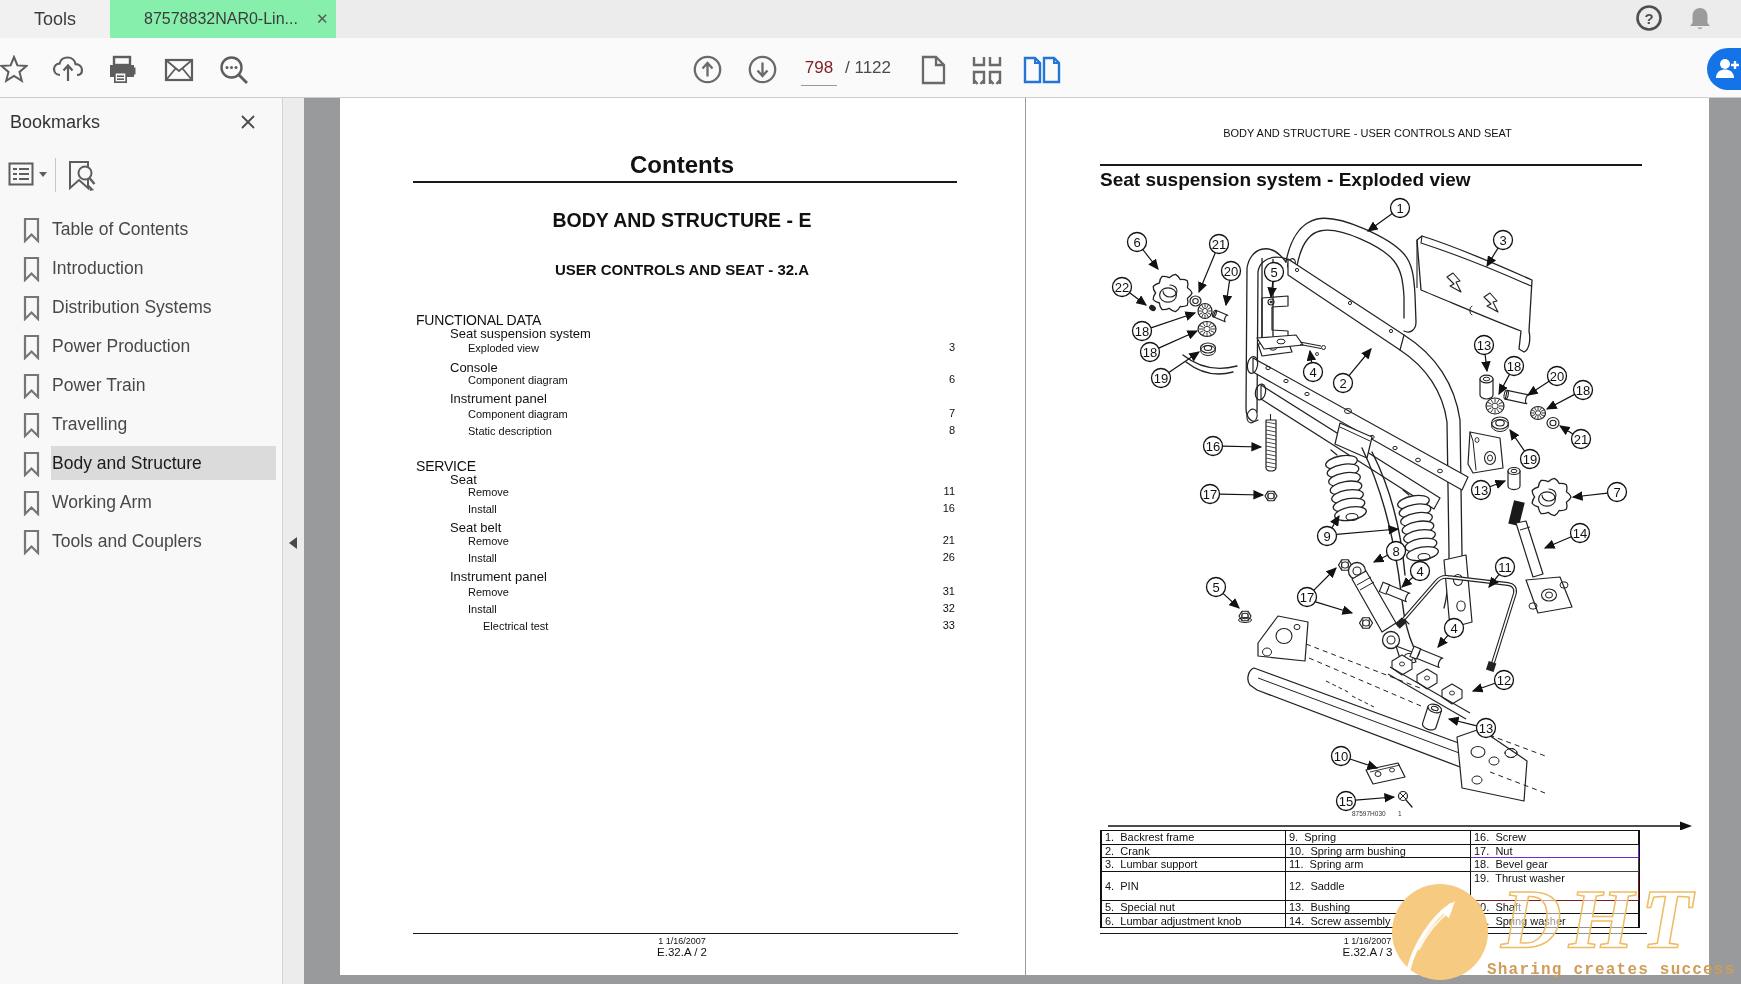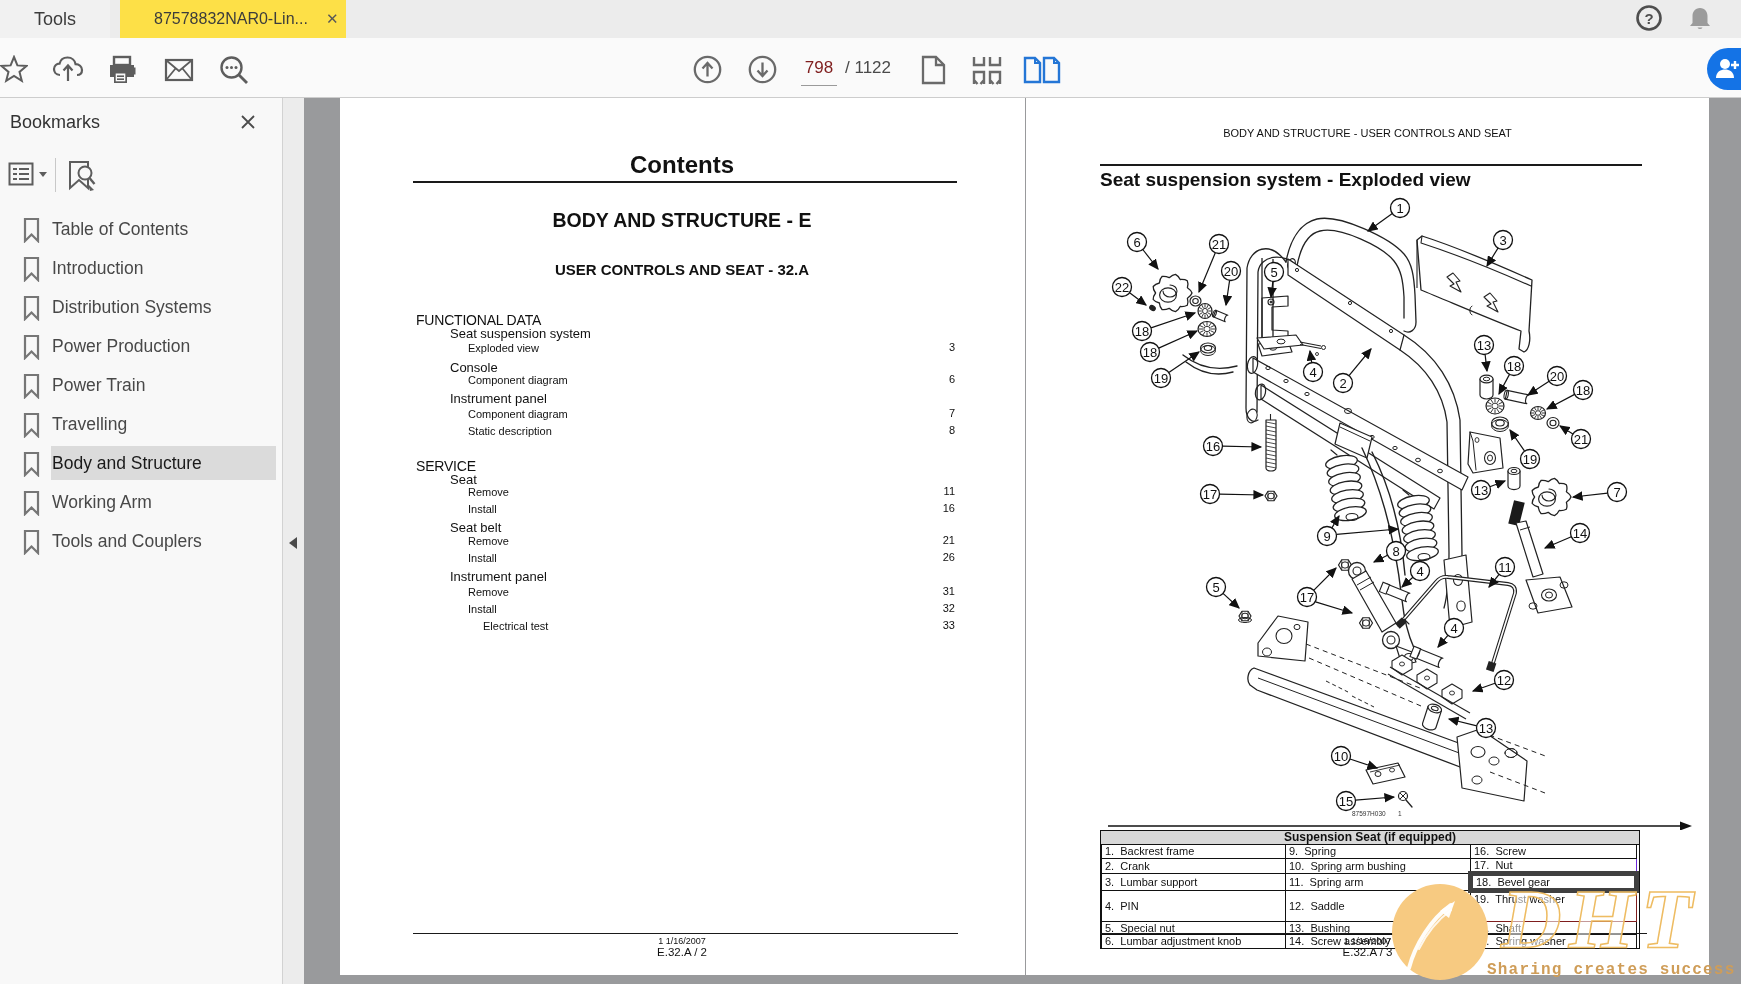--- a/index.html
+++ b/index.html
@@ -8,21 +8,21 @@
   .abs{position:absolute;}
   .t{position:absolute;white-space:nowrap;}
 </style>
 </head>
 <body>
 
 <div class="abs" style="left:0;top:0;width:1741px;height:38px;background:#ececec;border-bottom:1px solid #dcdcdc;"></div>
 
 <div class="abs" style="left:0;top:0;width:110px;height:38px;background:#f1f1f1;color:#3c3c3c;font-size:18px;line-height:38px;text-align:center;">Tools</div>
 
-<div class="abs" style="left:120px;top:0;width:226px;height:39px;background:#fde047;color:#3c3c3c;font-size:16px;line-height:38px;">
+<div class="abs" style="left:110px;top:0;width:226px;height:39px;background:#86efac;color:#3c3c3c;font-size:16px;line-height:38px;">
   <span style="margin-left:34px;">87578832NAR0-Lin...</span>
   <span style="position:absolute;left:206px;top:0;color:#585858;font-size:15px;">✕</span>
 </div>
 
 <svg class="abs" style="left:1635px;top:4px;" width="28" height="28" viewBox="0 0 28 28">
   <circle cx="14" cy="14" r="11.5" fill="none" stroke="#4e4e4e" stroke-width="2.6"></circle>
   <text x="14" y="19.5" font-size="15" font-weight="bold" fill="#4e4e4e" text-anchor="middle" font-family="Liberation Sans">?</text>
 </svg>
 
 <svg class="abs" style="left:1686px;top:5px;" width="28" height="28" viewBox="0 0 28 28">
@@ -667,37 +667,36 @@
 <text x="1486" y="732.5" font-size="13" fill="#111" text-anchor="middle" font-family="Liberation Sans">13</text>
 <line x1="1350.0" y1="759.0" x2="1377" y2="768" stroke="#111" stroke-width="1.2" marker-end="url(#ah)"></line>
 <circle cx="1341" cy="756" r="9.5" fill="#fff" stroke="#111" stroke-width="1.3"></circle>
 <text x="1341" y="760.5" font-size="13" fill="#111" text-anchor="middle" font-family="Liberation Sans">10</text>
 <line x1="1355.5" y1="800.2" x2="1394" y2="797" stroke="#111" stroke-width="1.2" marker-end="url(#ah)"></line>
 <circle cx="1346" cy="801" r="9.5" fill="#fff" stroke="#111" stroke-width="1.3"></circle>
 <text x="1346" y="805.5" font-size="13" fill="#111" text-anchor="middle" font-family="Liberation Sans">15</text>
   </svg>
 
   <div class="abs" style="left:1100px;top:830px;width:538px;border:1.5px solid #111;font-size:11px;color:#111;">
-    <div style="background:#d8d8d8;border-bottom:1px solid #111;text-align:center;font-weight:bold;font-size:12px;height:13px;line-height:13px;">Suspension Seat (if equipped)</div>
     <table style="border-collapse:collapse;width:100%;font-size:11px;">
       <tbody>
           <tr>
         <td style="border:1px solid #111;border-top:none;width:180px;height:12.6px;padding:0 0 0 3px;">1.&nbsp; Backrest frame</td>
         <td style="border:1px solid #111;border-top:none;width:181px;padding:0 0 0 3px;">9.&nbsp; Spring</td>
         <td style="border:1px solid #111;border-top:none;padding:0 0 0 3px;">16.&nbsp; Screw</td>
       </tr>
       <tr>
         <td style="border:1px solid #111;height:12.6px;padding:0 0 0 3px;">2.&nbsp; Crank</td>
         <td style="border:1px solid #111;padding:0 0 0 3px;">10.&nbsp; Spring arm bushing</td>
         <td style="border:1px solid #6d28d9;padding:0 0 0 3px;">17.&nbsp; Nut</td>
       </tr>
       <tr>
         <td style="border:1px solid #111;height:12.6px;padding:0 4px 0 3px;">3.&nbsp; Lumbar support</td>
         <td style="border:1px solid #111;padding:0 0 0 3px;">11.&nbsp; Spring arm</td>
-        <td style="border:5px solid #404040;padding:0 0 0 3px;">18.&nbsp; Bevel gear</td>
+        <td style="border:1px solid #404040;padding:0 0 0 3px;">18.&nbsp; Bevel gear</td>
       </tr>
       <tr>
         <td style="border:1px solid #111;height:12.6px;padding:0 0 0 3px;">4.&nbsp; PIN</td>
         <td style="border:1px solid #111;padding:0 0 0 3px;">12.&nbsp; Saddle</td>
         <td style="border:1px solid #7f1d1d;padding:0 0 16px 3px;">19.&nbsp; Thrust washer</td>
       </tr>
       <tr>
         <td style="border:1px solid #111;height:12.6px;padding:0 0 0 3px;">5.&nbsp; Special nut</td>
         <td style="border:1px solid #111;padding:0 0 0 3px;">13.&nbsp; Bushing</td>
         <td style="border:1px solid #111;padding:0 0 0 3px;">20.&nbsp; Shaft</td>

